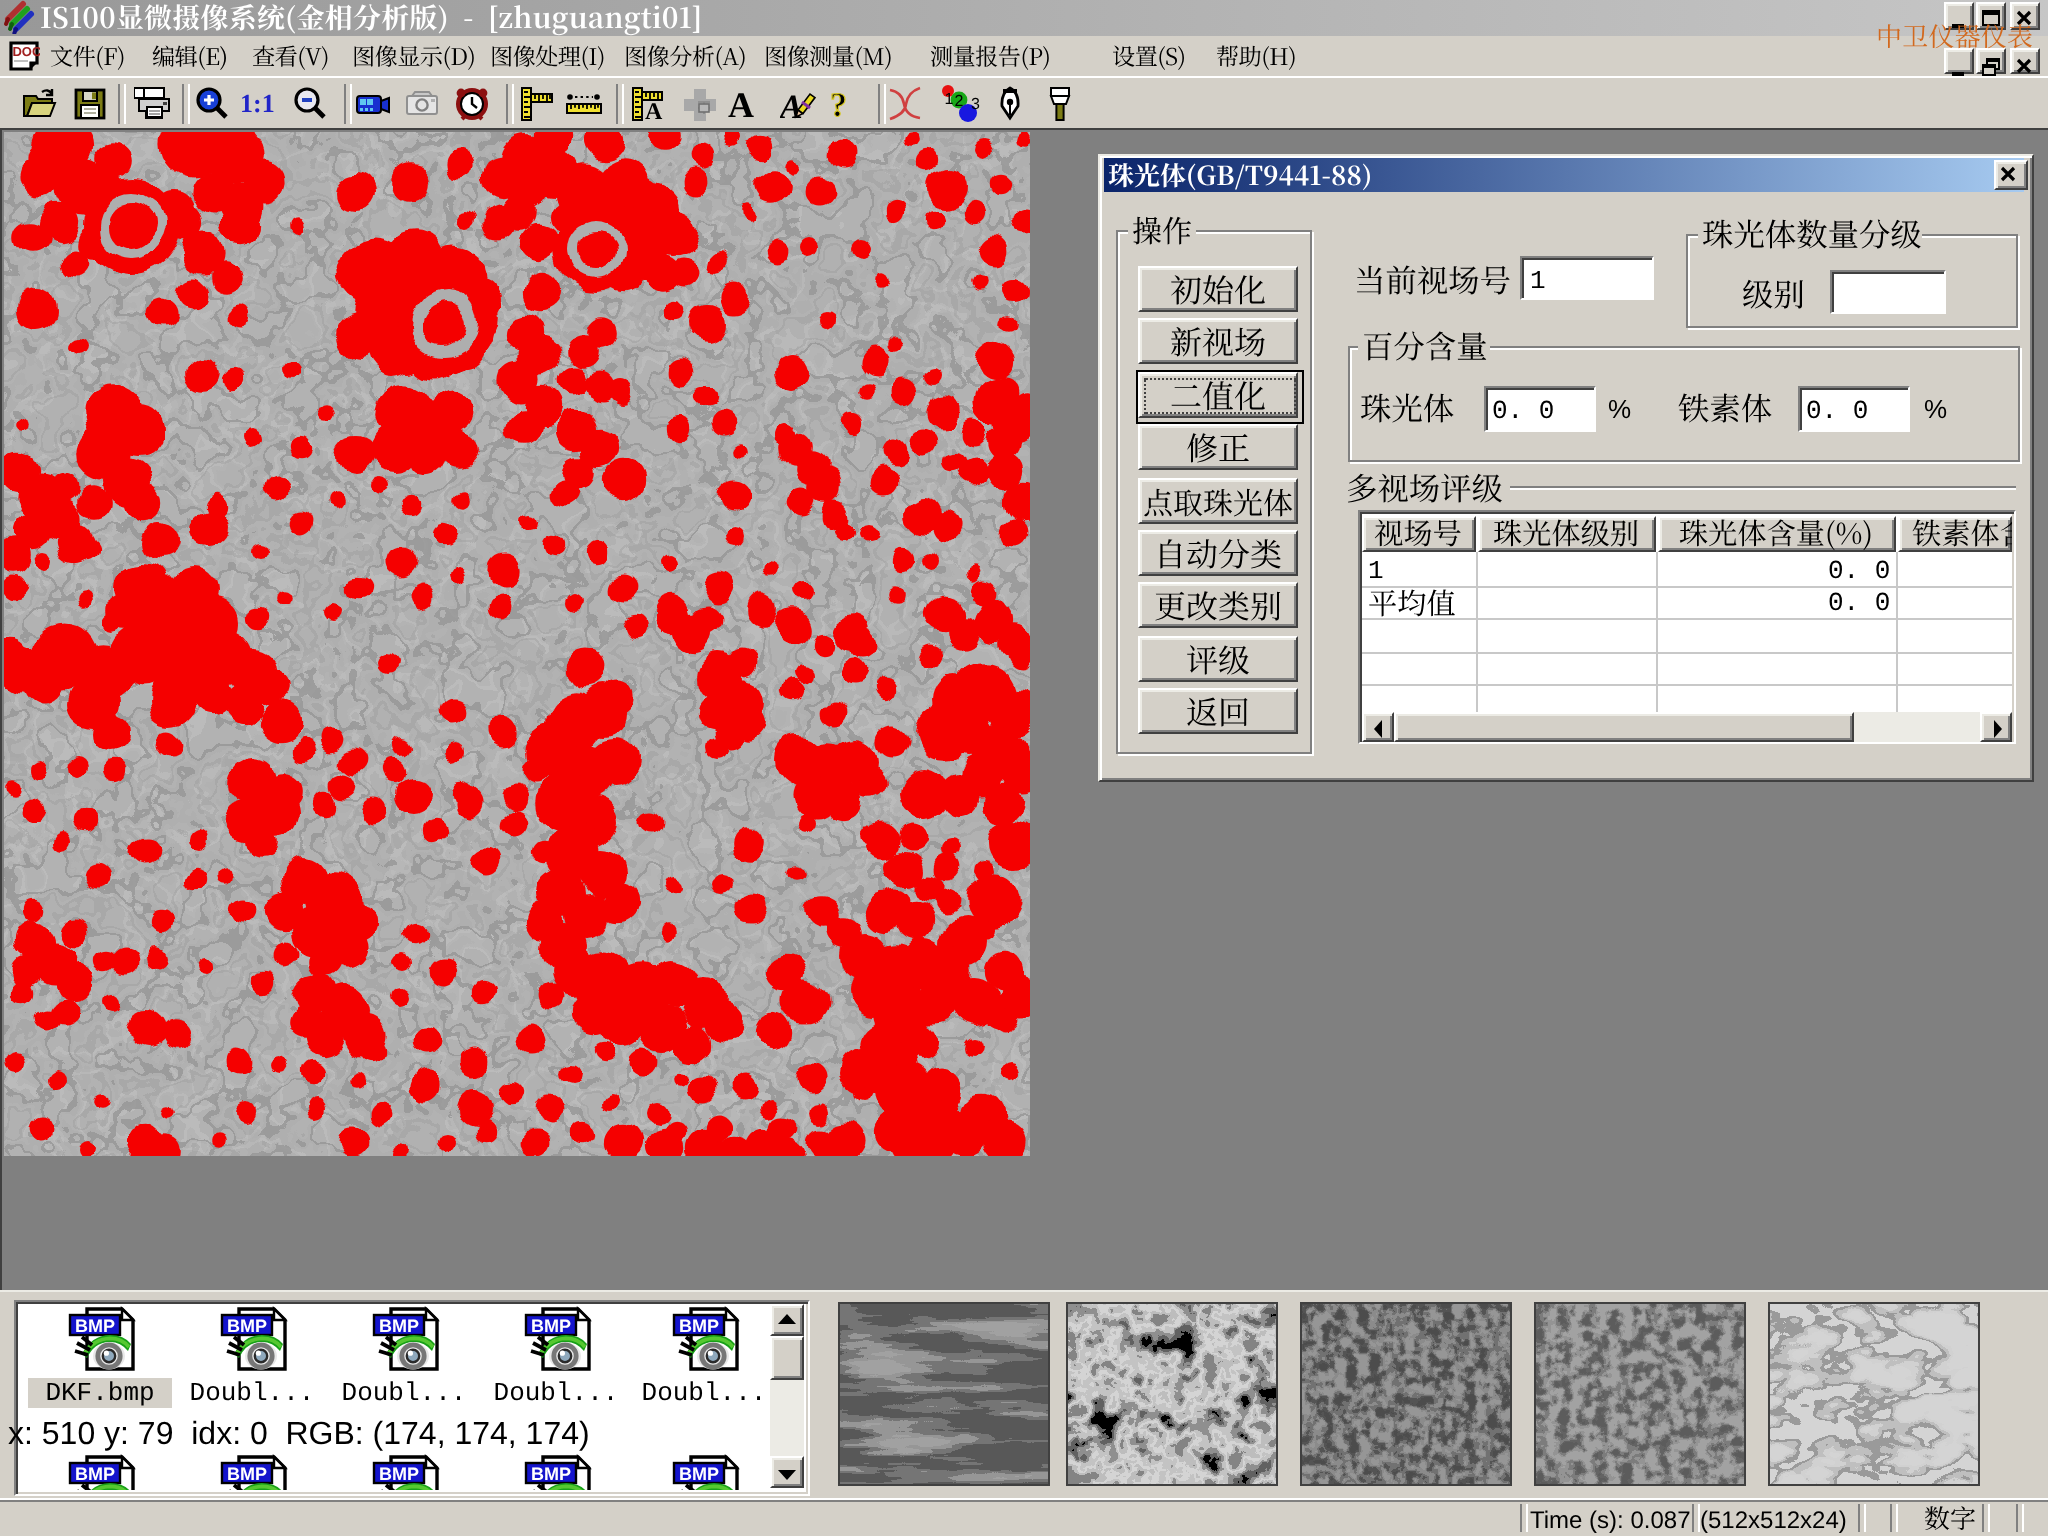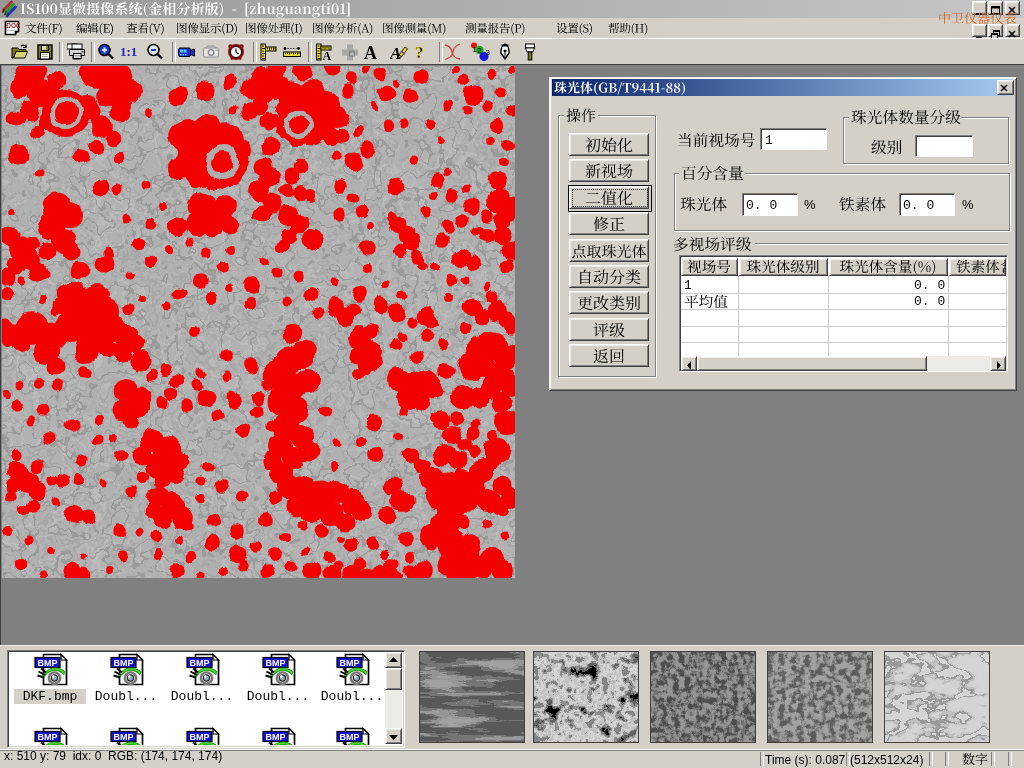--- a/index.html
+++ b/index.html
@@ -994,21 +994,21 @@
       <rect width="106" height="92" fill="#a2a2a2"></rect>
       <rect width="106" height="92" fill="#a2a2a2" filter="url(#t4)"></rect>
       <rect x="0.5" y="0.5" width="105" height="91" fill="none" stroke="#404040"></rect>
     </svg>
 <svg class="abs" style="left:884px;top:651px" width="106" height="92" viewBox="0 0 106 92">
       <rect width="106" height="92" fill="#d4d4d4"></rect>
       <rect width="106" height="92" fill="#d4d4d4" filter="url(#t5)"></rect>
       <rect x="0.5" y="0.5" width="105" height="91" fill="none" stroke="#404040"></rect>
     </svg>
 <div class="abs" style="left:0;top:750px;width:1024px;height:18px;background:#d4d0c8;border-top:1px solid #808080;box-shadow:0 -1px 0 #fff;"></div>
-<div class="abs" style="left:4px;top:749px;font-size:12px;">x: 510 y: 79&nbsp; idx: 0&nbsp; RGB: (174, 174, 174)</div>
+<div class="abs" style="left:4px;top:709px;font-size:16px;">x: 510 y: 79&nbsp; idx: 0&nbsp; RGB: (174, 174, 174)</div>
 <div class="abs" style="left:760px;top:752px;width:2px;height:14px;border-left:1px solid #808080;border-right:1px solid #fff;"></div>
 <div class="abs" style="left:846px;top:752px;width:2px;height:14px;border-left:1px solid #808080;border-right:1px solid #fff;"></div>
 <div class="abs" style="left:929px;top:752px;width:2px;height:14px;border-left:1px solid #808080;border-right:1px solid #fff;"></div>
 <div class="abs" style="left:945px;top:752px;width:2px;height:14px;border-left:1px solid #808080;border-right:1px solid #fff;"></div>
 <div class="abs" style="left:991px;top:752px;width:2px;height:14px;border-left:1px solid #808080;border-right:1px solid #fff;"></div>
 <div class="abs" style="left:1008px;top:752px;width:2px;height:14px;border-left:1px solid #808080;border-right:1px solid #fff;"></div>
 <div class="abs" style="left:765px;top:753px;font-size:12px;">Time (s): 0.087</div>
 <div class="abs" style="left:850px;top:753px;font-size:12px;">(512x512x24)</div>
 <svg class="abs" style="left:0;top:0;pointer-events:none" width="1024" height="768" viewBox="0 0 1024 768">
 <defs>

